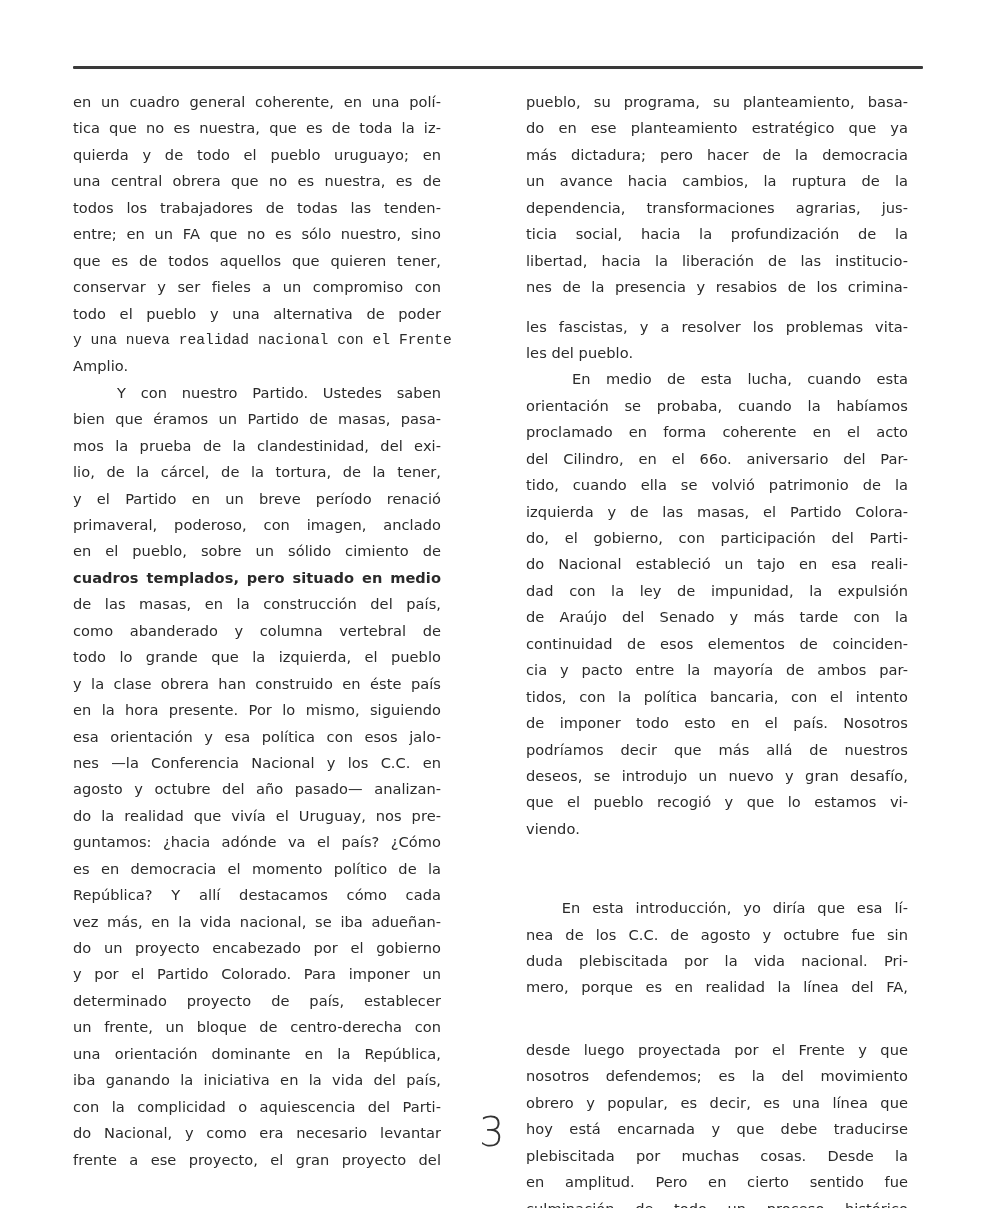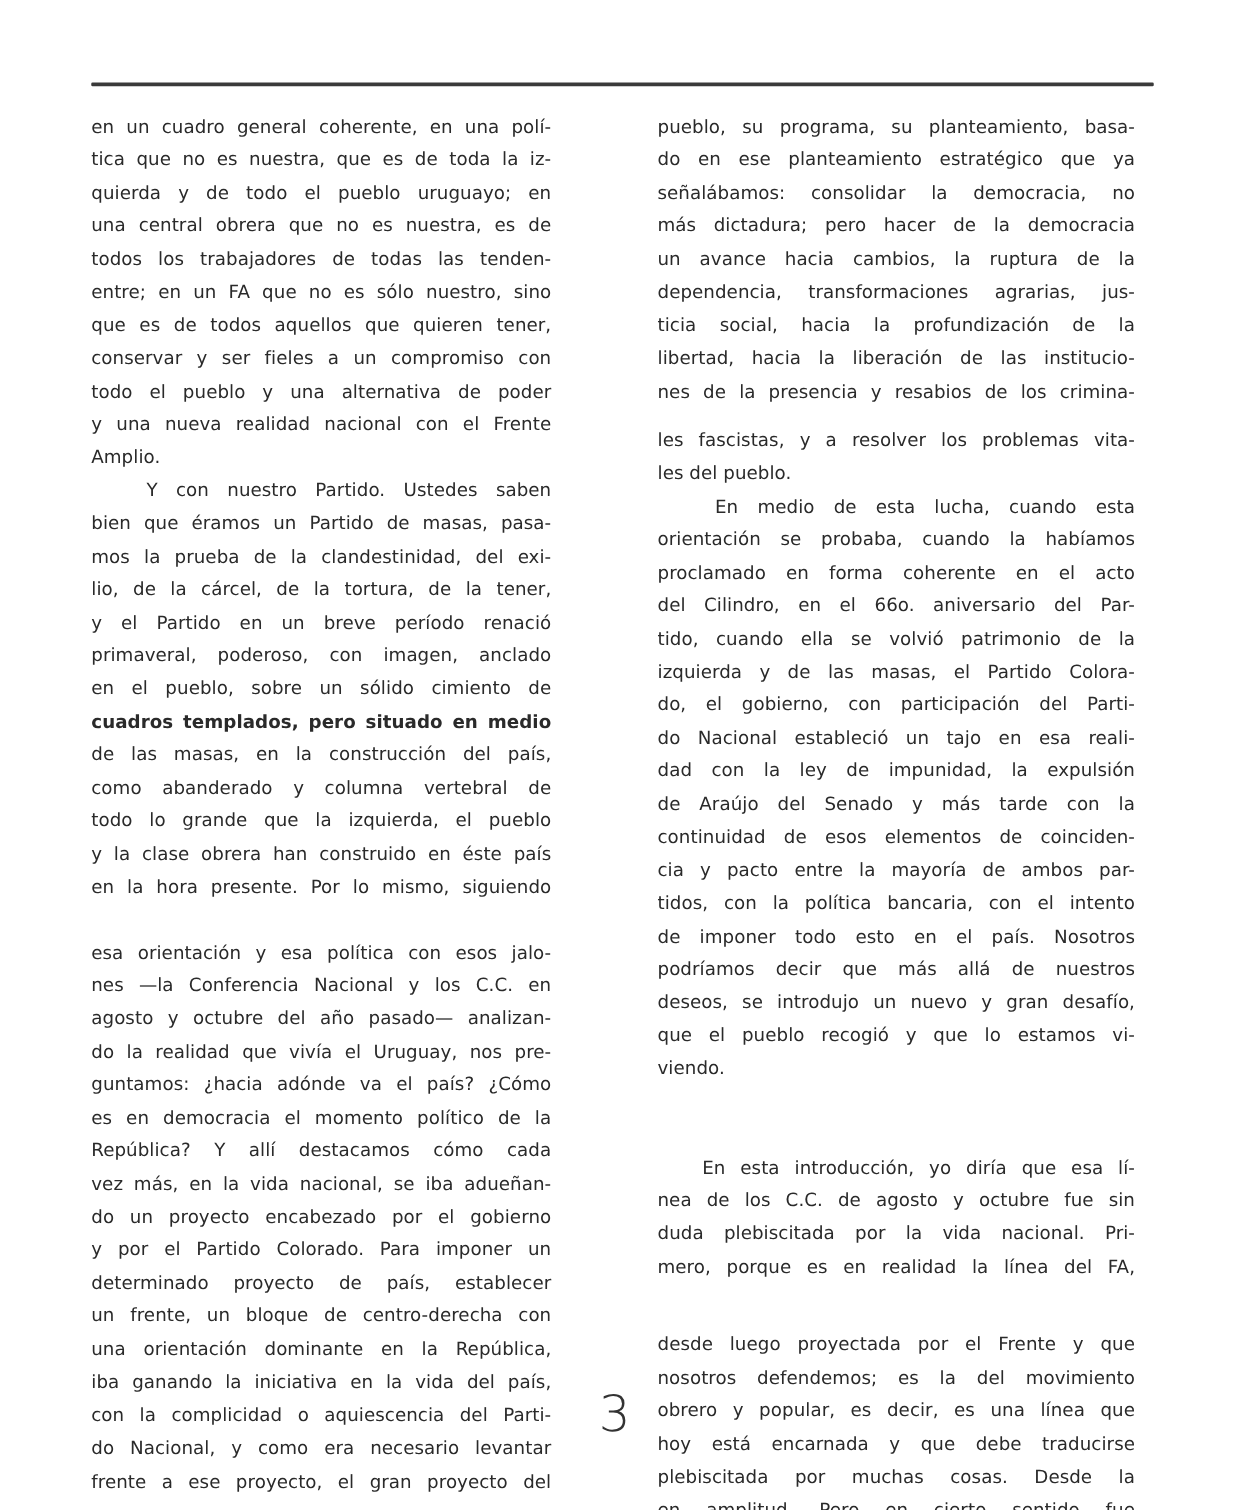--- a/index.html
+++ b/index.html
@@ -25,57 +25,56 @@
 <div class="col col-left" id="col-left">
     <span class="line" style="white-space: pre;">en un cuadro general coherente, en una polí-</span>
     <span class="line" style="white-space: pre;">tica que no es nuestra, que es de toda la iz-</span>
     <span class="line" style="white-space: pre;">quierda y de todo el pueblo uruguayo; en</span>
     <span class="line" style="white-space: pre;">una central obrera que no es nuestra, es de</span>
     <span class="line" style="white-space: pre;">todos los trabajadores de todas las tenden-</span>
     <span class="line" style="white-space: pre;">entre; en un FA que no es sólo nuestro, sino</span>
     <span class="line" style="white-space: pre;">que es de todos aquellos que quieren tener,</span>
     <span class="line" style="white-space: pre;">conservar y ser fieles a un compromiso con</span>
     <span class="line" style="white-space: pre;">todo el pueblo y una alternativa de poder</span>
-    <span class="line" style="white-space: pre;">y una nueva realidad nacional con el Frente</span>
+    <span class="line" style="white-space: pre; font-family: Liberation Mono, monospace;">y una nueva realidad nacional con el Frente</span>
     <span class="line last" style="white-space: pre;">Amplio.</span>
     <span class="line" style="white-space: pre;">   Y con nuestro Partido. Ustedes saben</span>
     <span class="line" style="white-space: pre;">bien que éramos un Partido de masas, pasa-</span>
     <span class="line" style="white-space: pre;">mos la prueba de la clandestinidad, del exi-</span>
     <span class="line" style="white-space: pre;">lio, de la cárcel, de la tortura, de la tener,</span>
     <span class="line" style="white-space: pre;">y el Partido en un breve período renació</span>
     <span class="line" style="white-space: pre;">primaveral, poderoso, con imagen, anclado</span>
     <span class="line" style="white-space: pre;">en el pueblo, sobre un sólido cimiento de</span>
     <span class="line" style="white-space: pre; font-weight: bold;">cuadros templados, pero situado en medio</span>
     <span class="line" style="white-space: pre;">de las masas, en la construcción del país,</span>
     <span class="line" style="white-space: pre;">como abanderado y columna vertebral de</span>
     <span class="line" style="white-space: pre;">todo lo grande que la izquierda, el pueblo</span>
     <span class="line" style="white-space: pre;">y la clase obrera han construido en éste país</span>
     <span class="line" style="white-space: pre;">en la hora presente. Por lo mismo, siguiendo</span>
-    <span class="line" style="white-space: pre; margin-top: 26px;">esa orientación y esa política con esos jalo-</span>
+    <span class="line" style="white-space: pre;">esa orientación y esa política con esos jalo-</span>
     <span class="line" style="white-space: pre;">nes —la Conferencia Nacional y los C.C. en</span>
     <span class="line" style="white-space: pre;">agosto y octubre del año pasado— analizan-</span>
     <span class="line" style="white-space: pre;">do la realidad que vivía el Uruguay, nos pre-</span>
     <span class="line" style="white-space: pre;">guntamos: ¿hacia adónde va el país? ¿Cómo</span>
     <span class="line" style="white-space: pre;">es en democracia el momento político de la</span>
     <span class="line" style="white-space: pre;">República? Y allí destacamos cómo cada</span>
     <span class="line" style="white-space: pre;">vez más, en la vida nacional, se iba adueñan-</span>
     <span class="line" style="white-space: pre;">do un proyecto encabezado por el gobierno</span>
     <span class="line" style="white-space: pre;">y por el Partido Colorado. Para imponer un</span>
     <span class="line" style="white-space: pre;">determinado proyecto de país, establecer</span>
     <span class="line" style="white-space: pre;">un frente, un bloque de centro-derecha con</span>
     <span class="line" style="white-space: pre;">una orientación dominante en la República,</span>
     <span class="line" style="white-space: pre;">iba ganando la iniciativa en la vida del país,</span>
     <span class="line" style="white-space: pre;">con la complicidad o aquiescencia del Parti-</span>
     <span class="line" style="white-space: pre;">do Nacional, y como era necesario levantar</span>
     <span class="line" style="white-space: pre;">frente a ese proyecto, el gran proyecto del</span>
   </div>
 <div class="col col-right" id="col-right">
     <span class="line" style="white-space: pre;">pueblo, su programa, su planteamiento, basa-</span>
     <span class="line" style="white-space: pre;">do en ese planteamiento estratégico que ya</span>
-    <span class="line" style="white-space: pre;">señalábamos: consolidar la democracia, no</span>
     <span class="line" style="white-space: pre;">más dictadura; pero hacer de la democracia</span>
     <span class="line" style="white-space: pre;">un avance hacia cambios, la ruptura de la</span>
     <span class="line" style="white-space: pre;">dependencia, transformaciones agrarias, jus-</span>
     <span class="line" style="white-space: pre;">ticia social, hacia la profundización de la</span>
     <span class="line" style="white-space: pre;">libertad, hacia la liberación de las institucio-</span>
     <span class="line" style="white-space: pre;">nes de la presencia y resabios de los crimina-</span>
     <span class="line" style="white-space: pre; margin-top: 13px;">les fascistas, y a resolver los problemas vita-</span>
     <span class="line last" style="white-space: pre;">les del pueblo.</span>
     <span class="line" style="white-space: pre;">   En medio de esta lucha, cuando esta</span>
     <span class="line" style="white-space: pre;">orientación se probaba, cuando la habíamos</span>

